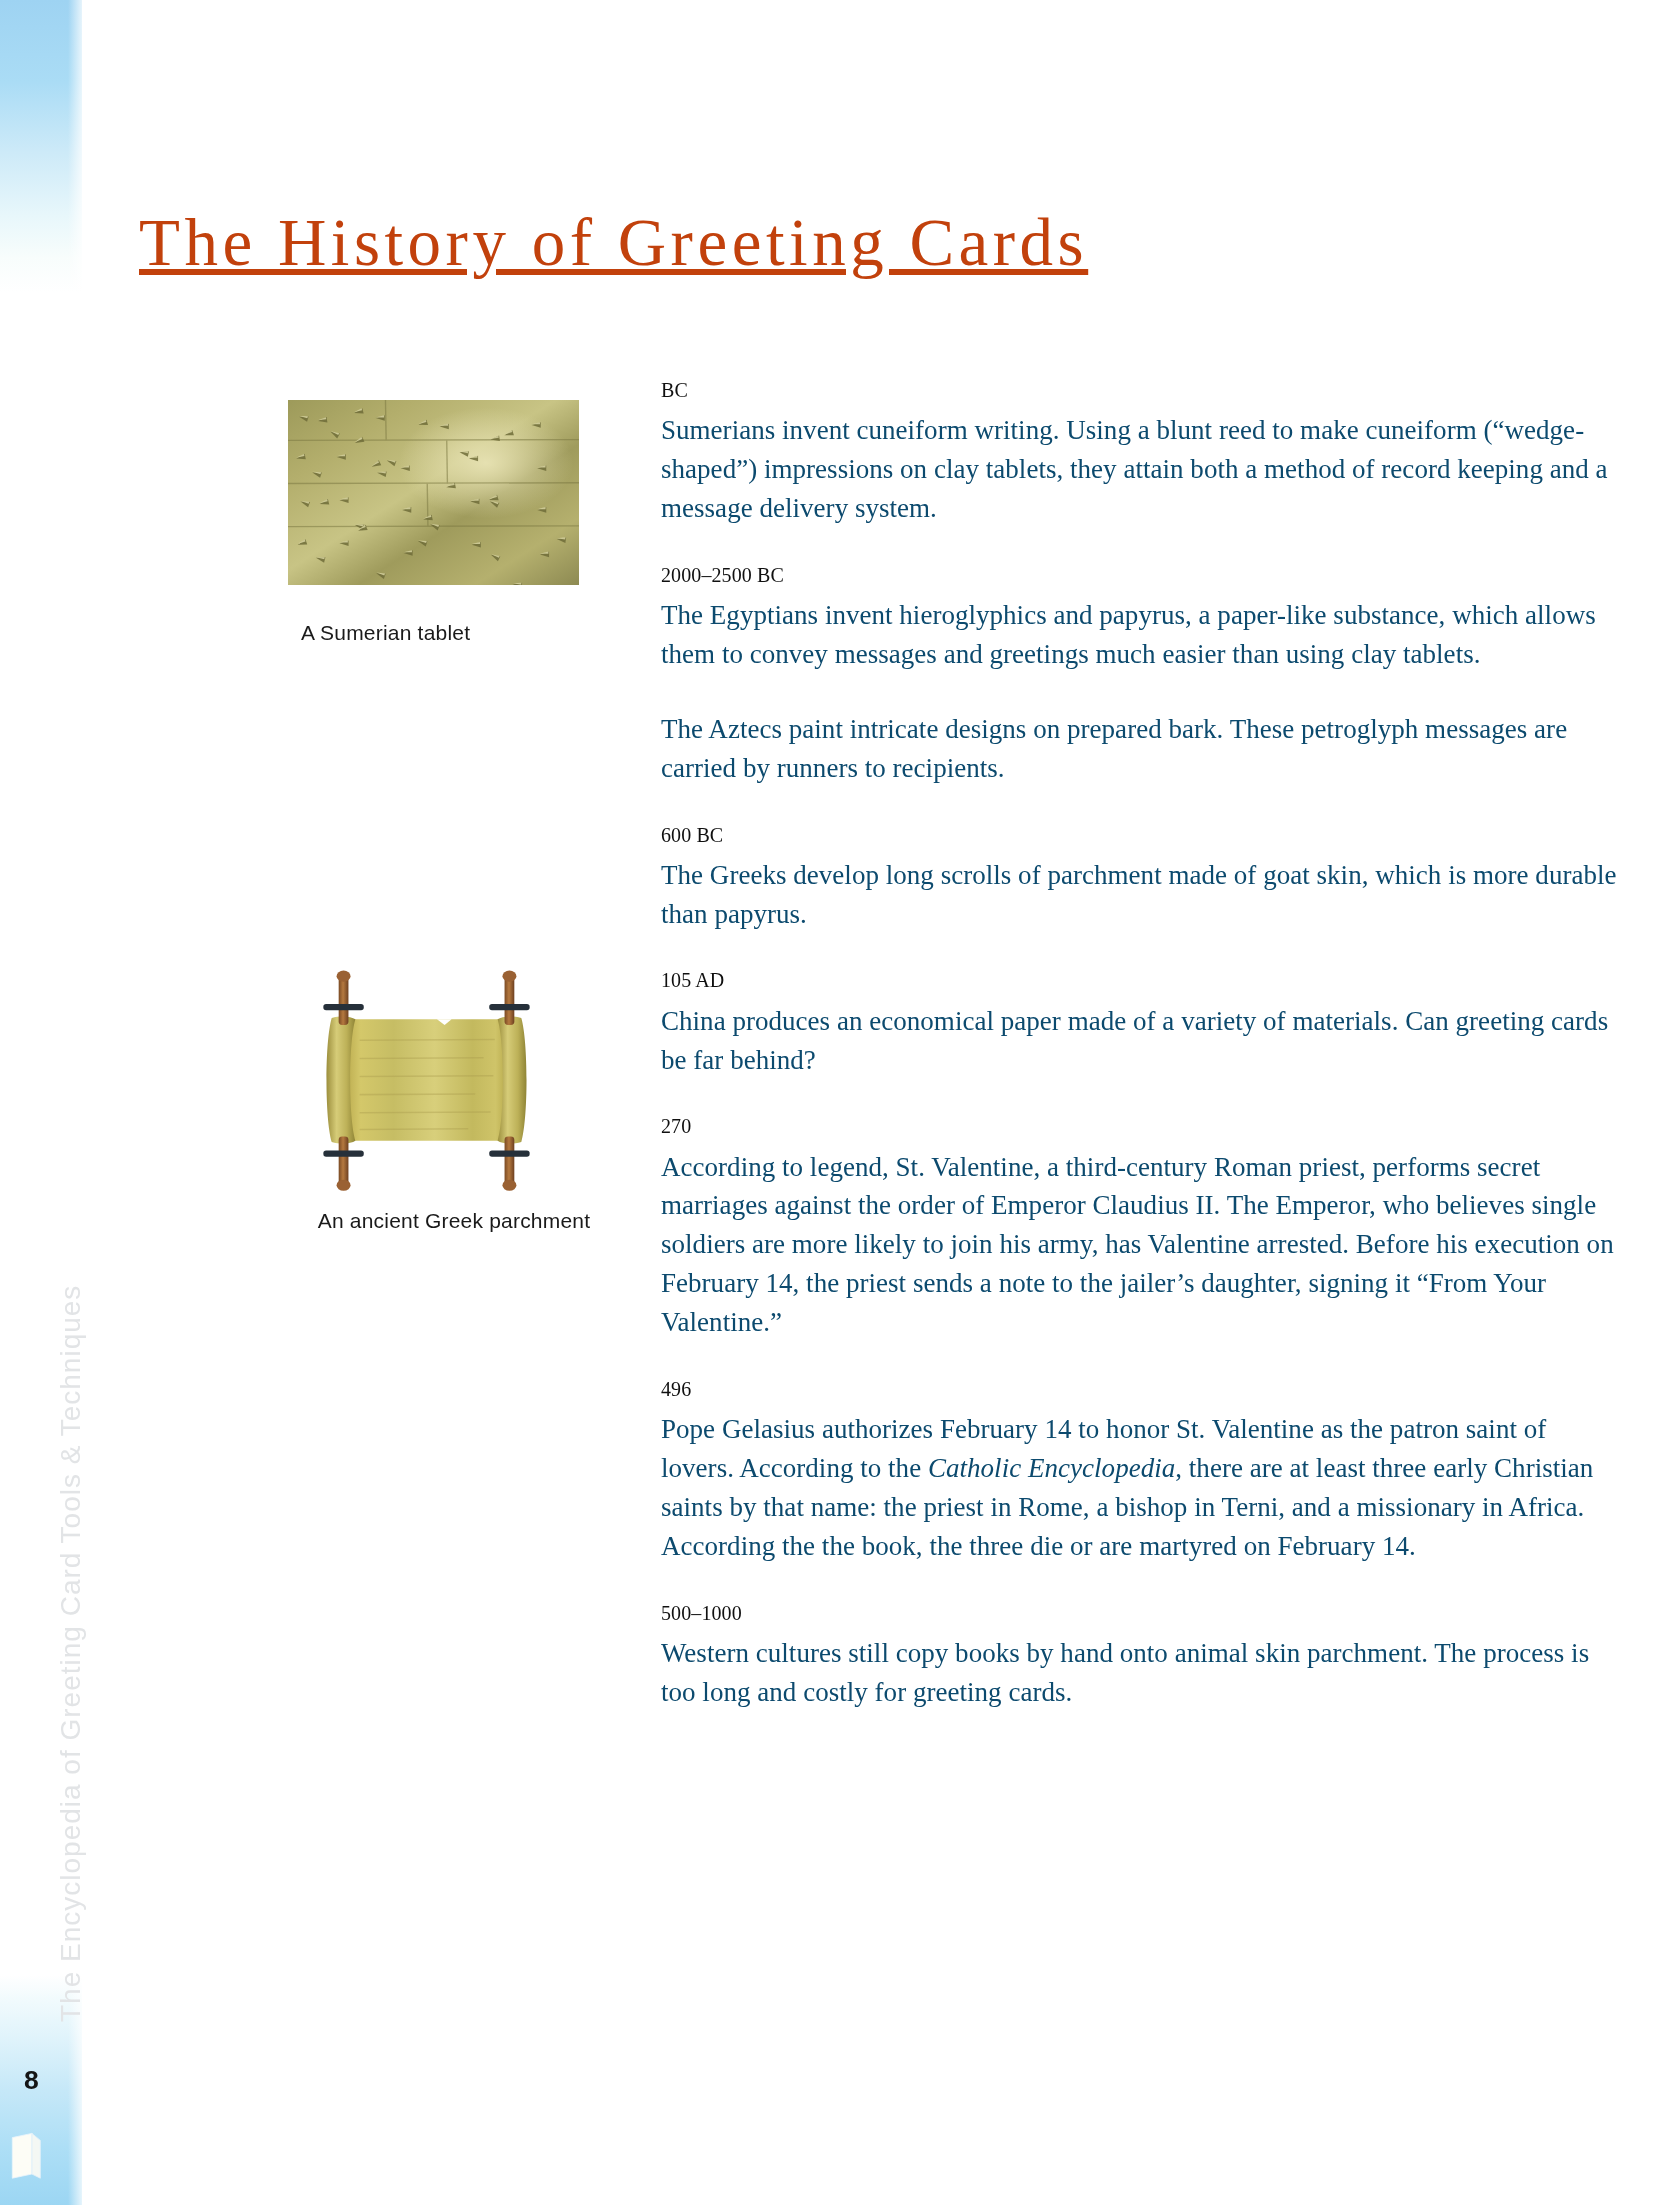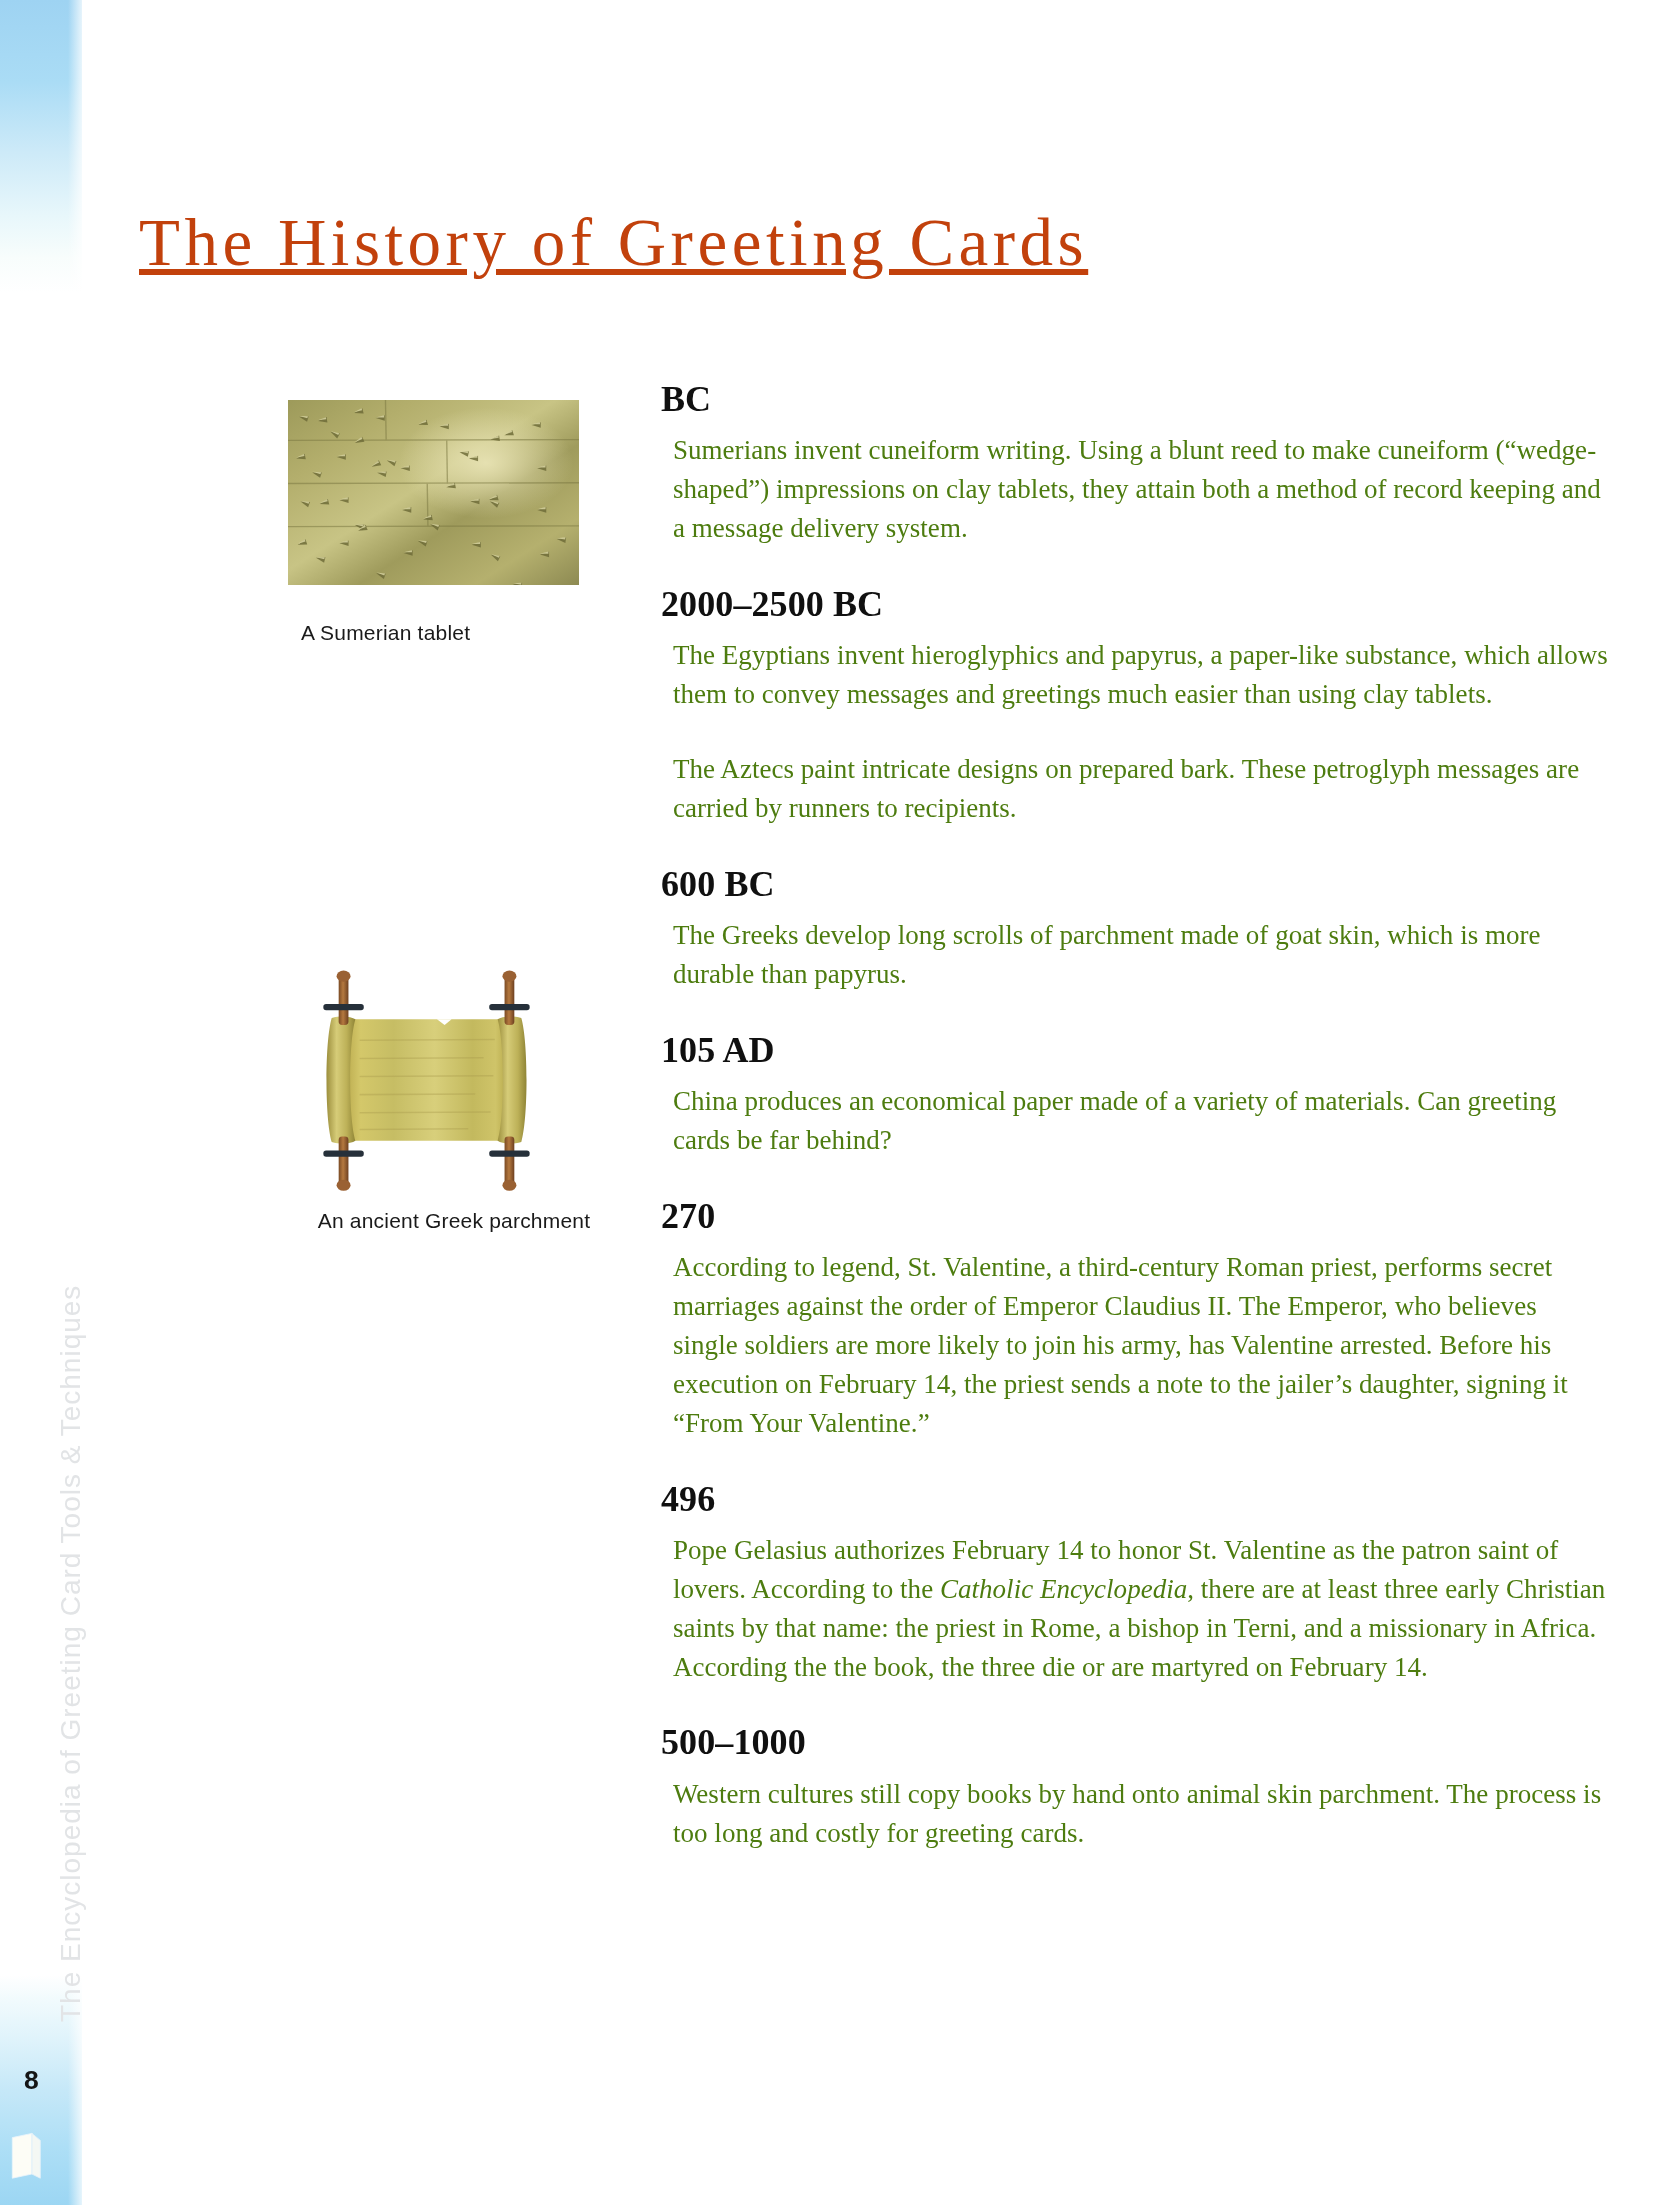--- a/index.html
+++ b/index.html
@@ -156,32 +156,32 @@
     left: 661px;
     top: 379px;
     width: 959px;
   }
   .entry { margin-bottom: 0; }
   .entry + .entry { margin-top: 36px; }
 
   .entry h2 {
     margin: 0 0 9.8px 0;
     font-family: "Liberation Serif", serif;
-    font-weight: bold;
-    font-size: 36px;
+    font-weight: normal;
+    font-size: 20px;
     color: #101010;
     letter-spacing: 0.1px;
     line-height: 1.12;
   }
   .entry p {
-    margin: 12px;
+    margin: 0;
     font-family: "Liberation Serif", serif;
     font-size: 27px;
     line-height: 1.44;
-    color: #4d7c0f;
+    color: #0c4a6e;
     letter-spacing: 0.03px;
   }
   .entry p em { }
 </style>
 </head>
 <body>
 
 <div id="page">
 
   <div class="band-left"></div>

